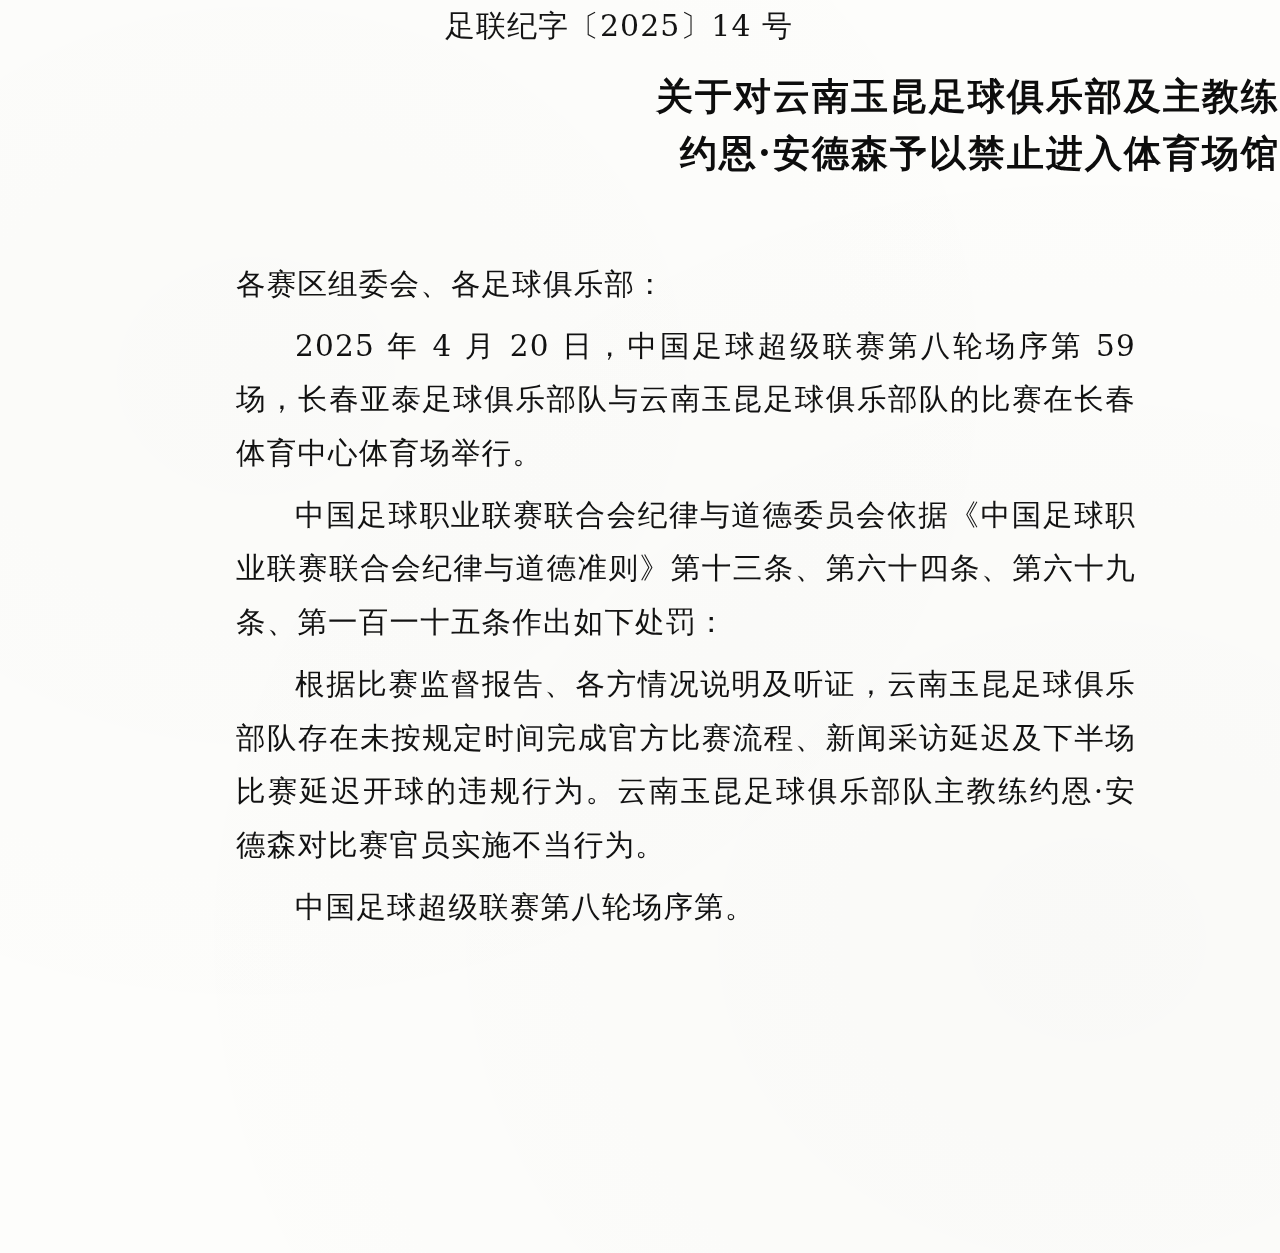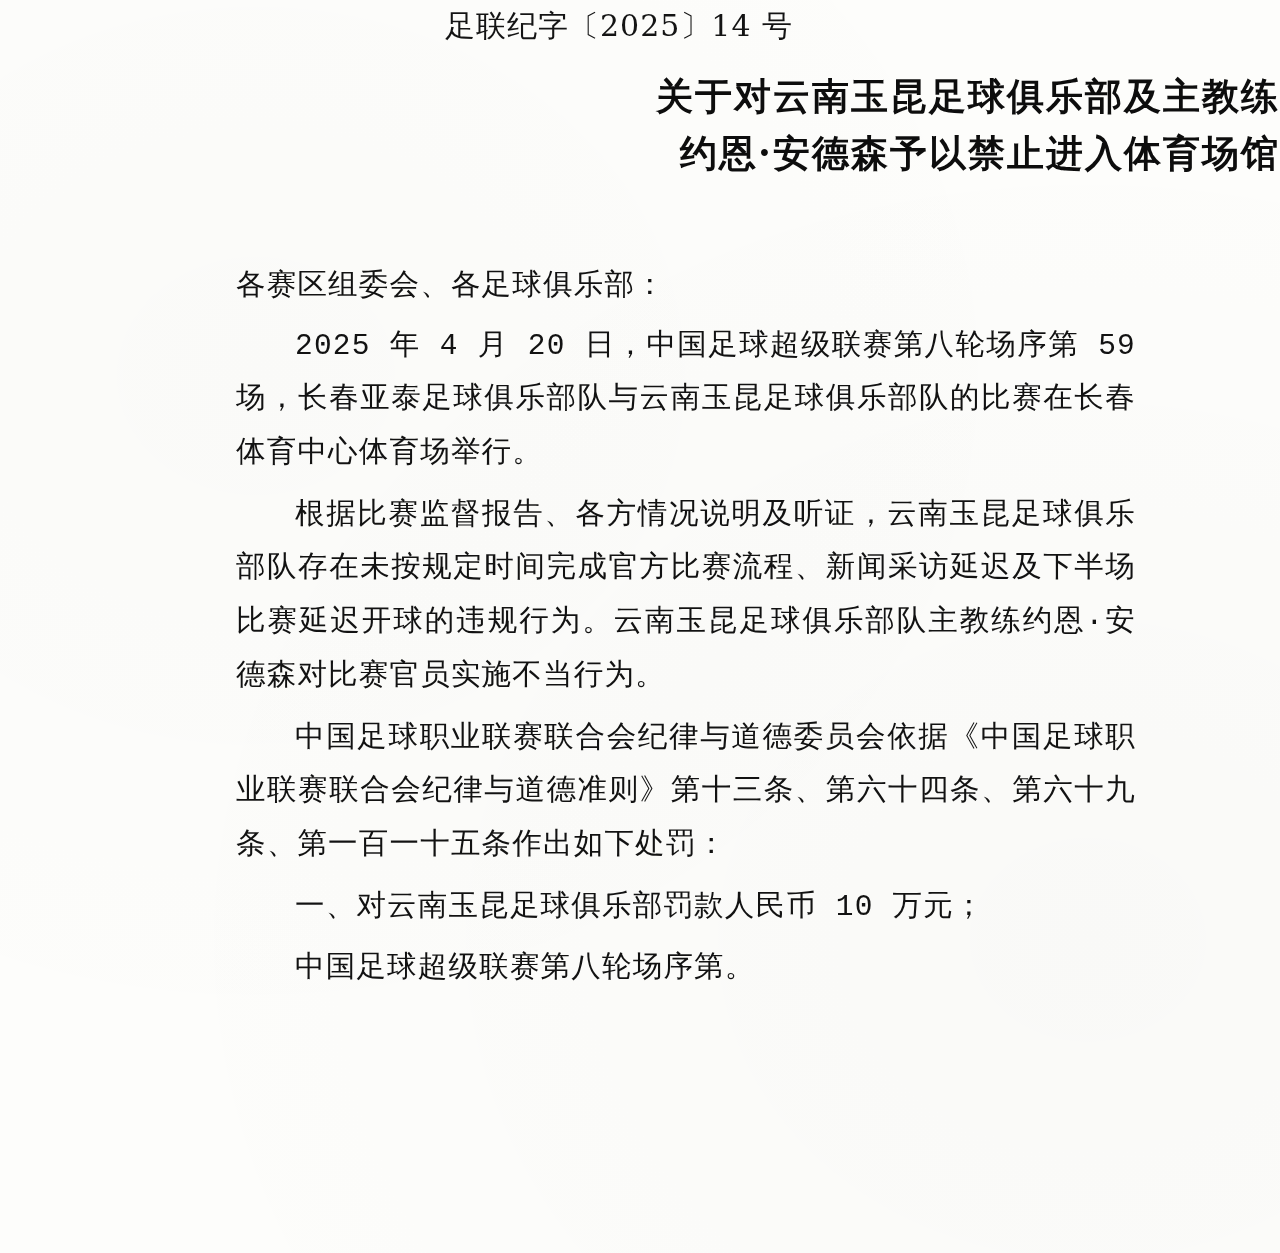--- a/index.html
+++ b/index.html
@@ -72,21 +72,20 @@
     margin: 0 0 8px 0;
     font-size: 29.5px;
     line-height: 1.82;
     letter-spacing: 1.2px;
     text-align: justify;
     text-justify: inter-ideograph;
     color: #121212;
   }
   p.indent {
     text-indent: 2em;
-    font-family: Liberation Mono, monospace;
   }
   p.salutation {
     text-indent: 0;
   }
 </style>
 </head>
 <body>
 
 <div class="page">
   <div class="paper-grain"></div>
@@ -94,18 +93,17 @@
   <div class="doc-number">足联纪字〔2025〕14 号</div>
 
   <div class="title">
     <span class="line">关于对云南玉昆足球俱乐部及主教练</span>
     <span class="line">约恩·安德森予以禁止进入体育场馆</span>
   </div>
 
   <div class="body-wrap">
     <p class="para salutation">各赛区组委会、各足球俱乐部：</p>
     <p class="para indent">2025 年 4 月 20 日，中国足球超级联赛第八轮场序第 59 场，长春亚泰足球俱乐部队与云南玉昆足球俱乐部队的比赛在长春体育中心体育场举行。</p>
+    <p class="para indent">中国足球职业联赛联合会纪律与道德委员会依据《中国足球职业联赛联合会纪律与道德准则》第十三条、第六十四条、第六十九条、第一百一十五条作出如下处罚：</p>
     <p class="para indent">根据比赛监督报告、各方情况说明及听证，云南玉昆足球俱乐部队存在未按规定时间完成官方比赛流程、新闻采访延迟及下半场比赛延迟开球的违规行为。云南玉昆足球俱乐部队主教练约恩·安德森对比赛官员实施不当行为。</p>
-    <p class="para indent">中国足球职业联赛联合会纪律与道德委员会依据《中国足球职业联赛联合会纪律与道德准则》第十三条、第六十四条、第六十九条、第一百一十五条作出如下处罚：</p>
-    <p class="para indent">一、对云南玉昆足球俱乐部罚款人民币 10 万元；</p>
     <p class="para indent">中国足球超级联赛第八轮场序第。</p>
   </div>
 </div>
 
 </body></html>

